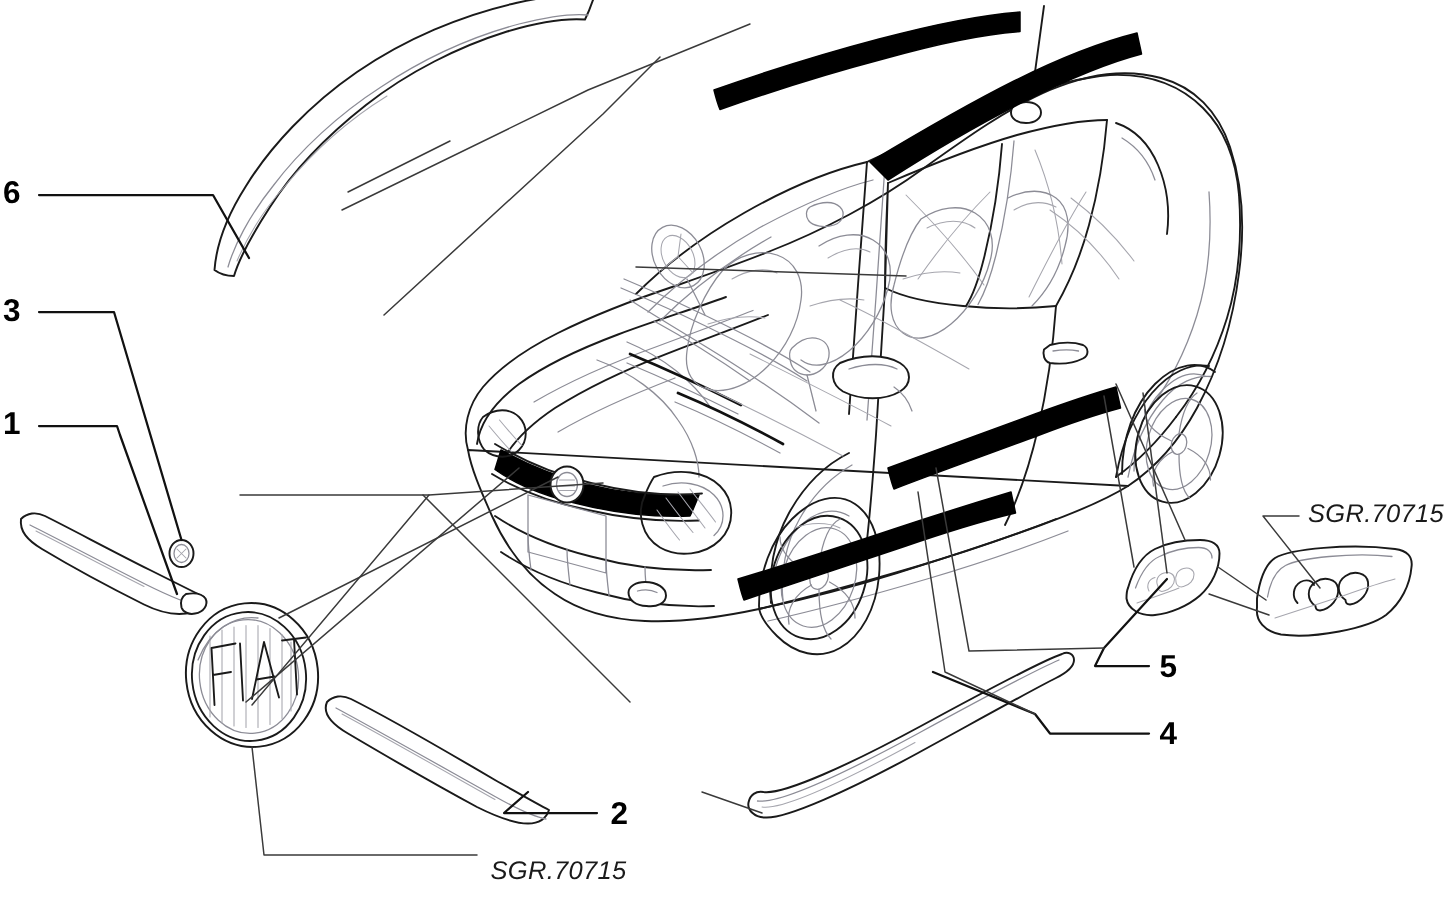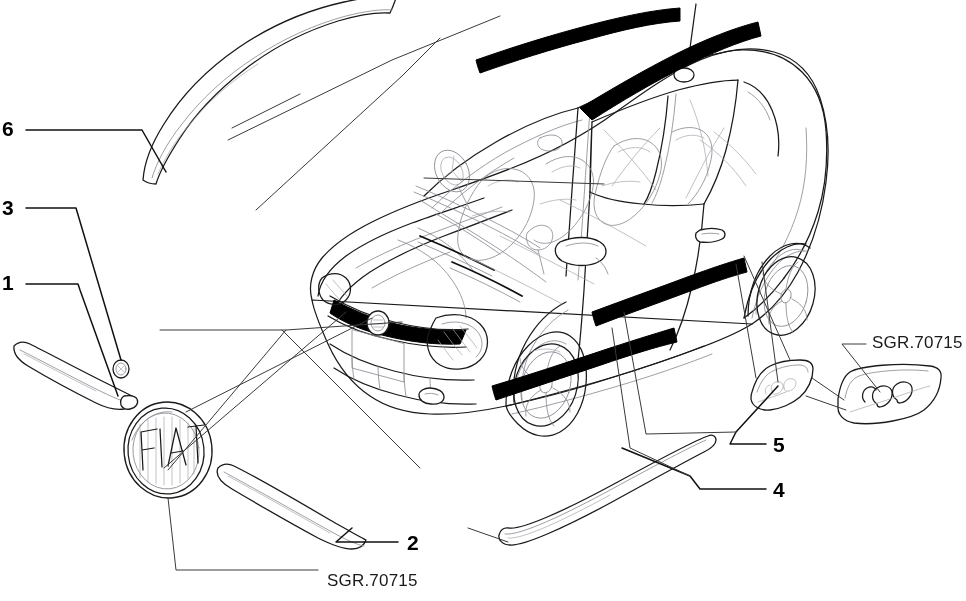--- a/index.html
+++ b/index.html
@@ -3,21 +3,21 @@
 <meta charset="utf-8">
 <style>
   html,body{margin:0;padding:0;background:#ffffff;}
   body{width:966px;height:601px;overflow:hidden;
        font-family:"Liberation Sans", sans-serif;color:#111;}
   #stage{position:relative;width:966px;height:601px;background:#fff;}
   #art{position:absolute;left:0;top:0;width:966px;height:601px;}
   .lbl{position:absolute;font-weight:bold;font-size:21px;line-height:21px;color:#000;
        font-family:"Liberation Sans", sans-serif;white-space:nowrap;}
   .sgr{position:absolute;font-weight:normal;font-size:17px;line-height:17px;color:#1a1a1a;
-       font-family:"Liberation Sans", sans-serif;white-space:nowrap;letter-spacing:.2px;}
+       font-family:"Liberation Sans", sans-serif;white-space:nowrap;letter-spacing:.2px;font-style:italic;}
 </style>
 </head>
 <body>
 
 <div id="stage">
 
   <svg id="art" viewBox="0 0 966 601">
     <defs>
       <style>
         .o  { fill:none; stroke:#1a1a1a; stroke-width:1.25; stroke-linecap:round; stroke-linejoin:round; }

